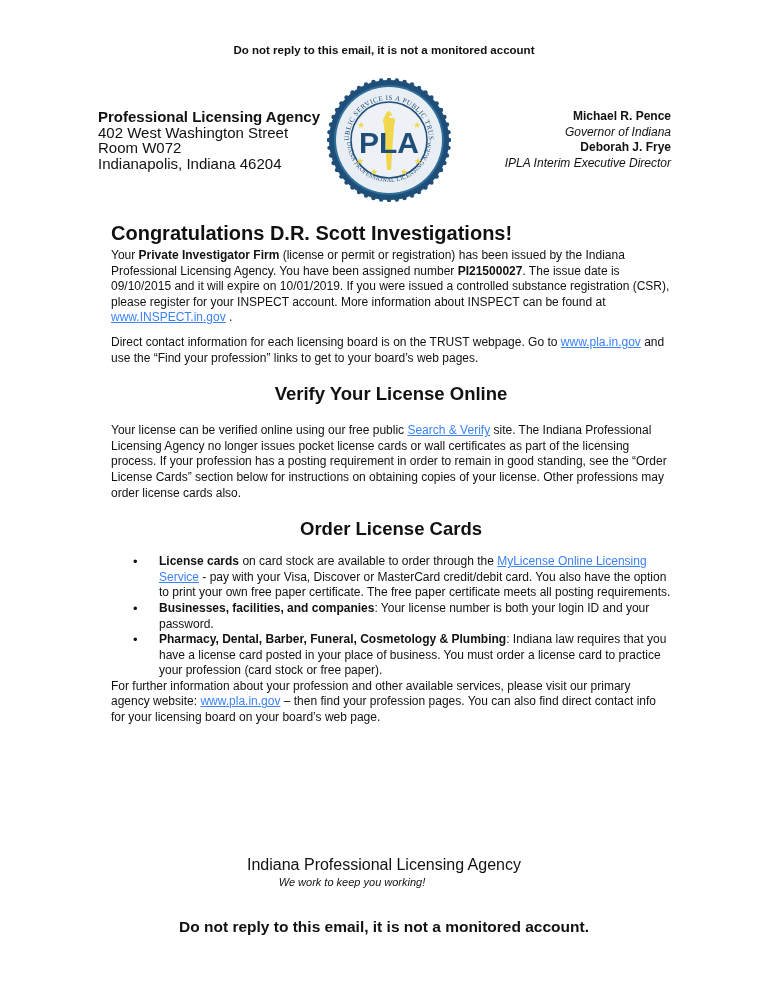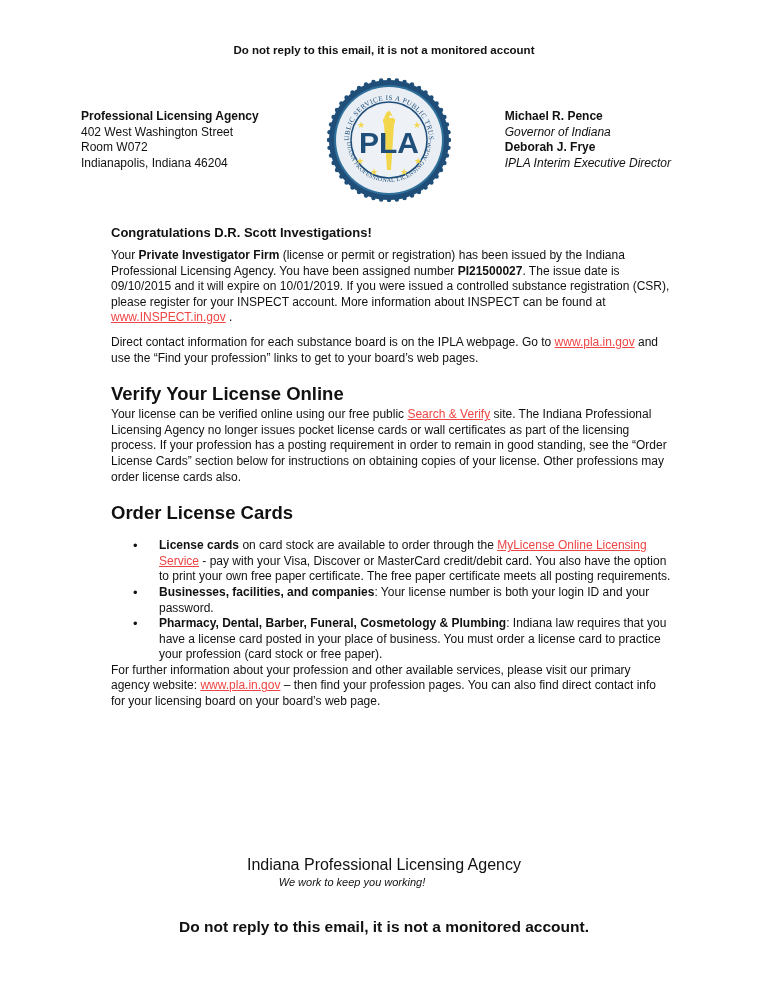--- a/index.html
+++ b/index.html
@@ -1,34 +1,34 @@
 <!DOCTYPE html>
 <html><head>
 <meta charset="utf-8">
 <style>
   html, body { margin:0; padding:0; background:#ffffff; }
   body { width:768px; height:994px; position:relative; overflow:hidden;
          font-family:"Liberation Sans", sans-serif; color:#111; }
   .abs { position:absolute; }
-  a, .link { color:#ef4444; text-decoration:underline; }
+  a, .link { color:#3b82f6; text-decoration:underline; }
   .top-notice { top:44px; left:0; width:768px; text-align:center; font-size:11.5px; font-weight:bold; }
-  .agency-block { top:109px; left:81px; font-size:12px; line-height:15.5px; }
+  .agency-block { top:109px; left:98px; font-size:15px; line-height:15.5px; }
   .agency-block .name { font-weight:bold; }
-  .officials-block { top:109px; right:97px; text-align:left; font-size:12px; line-height:15.5px; }
+  .officials-block { top:109px; right:97px; text-align:right; font-size:12px; line-height:15.5px; }
   .officials-block .b { font-weight:bold; }
   .officials-block .i { font-style:italic; }
   .seal { top:78px; left:327px; width:124px; height:124px; }
   .content { top:222px; left:111px; width:560px; font-size:12px; line-height:15.6px; }
   h1, h2 { margin:0; font-weight:bold; }
-  h1 { font-size:13px; line-height:22px; margin-bottom:4px; }
-  h2 { font-size:18.5px; line-height:22px; }
+  h1 { font-size:20px; line-height:22px; margin-bottom:4px; }
+  h2 { font-size:18.5px; line-height:22px;text-align:center; }
   p { margin:0; }
   .p-gap { margin-top:9px; }
   .h-gap { margin-top:17px; }
-  .verify-p { margin-top:2px; }
+  .verify-p { margin-top:18px; }
   ul { margin:14px 0 0 0; padding-left:48px; list-style:none; }
   li { position:relative; }
   li::before { content:"•"; position:absolute; left:-26px; top:0; font-size:13px; }
   .further-h { margin-top:17px; }
   .footer-agency { top:856px; left:0; width:768px; text-align:center; font-size:16px; }
   .footer-tag { top:876px; left:0; width:704px; text-align:center; font-size:11px; font-style:italic; }
   .bottom-notice { top:918px; left:0; width:768px; text-align:center; font-size:15.5px; font-weight:bold; }
 </style>
 </head>
 <body>
@@ -131,21 +131,21 @@
 <div class="abs officials-block">
   <div class="b">Michael R. Pence</div>
   <div class="i">Governor of Indiana</div>
   <div class="b">Deborah J. Frye</div>
   <div class="i">IPLA Interim Executive Director</div>
 </div>
 
 <div class="abs content">
   <h1>Congratulations D.R. Scott Investigations!</h1>
   <p><span>Your </span><b>Private Investigator Firm</b><span> (license or permit or registration) has been issued by the Indiana Professional Licensing Agency.  You have been assigned number </span><b>PI21500027</b><span>.  The issue date is 09/10/2015 and it will expire on 10/01/2019.  If you were issued a controlled substance registration (CSR), please register for your INSPECT account.  More information about INSPECT can be found at </span><a class="link">www.INSPECT.in.gov</a><span> .</span></p>
-  <p class="p-gap"><span>Direct contact information for each substance board is on the IPLA webpage.  Go to </span><a class="link">www.pla.in.gov</a><span> and use the “Find your profession” links to get to your board’s web pages.</span></p>
+  <p class="p-gap"><span>Direct contact information for each licensing board is on the TRUST webpage.  Go to </span><a class="link">www.pla.in.gov</a><span> and use the “Find your profession” links to get to your board’s web pages.</span></p>
 
   <h2 class="h-gap">Verify Your License Online</h2>
   <p class="verify-p"><span>Your license can be verified online using our free public </span><a class="link">Search &amp; Verify</a><span> site.  The Indiana Professional Licensing Agency no longer issues pocket license cards or wall certificates as part of the licensing process.  If your profession has a posting requirement in order to remain in good standing, see the “Order License Cards” section below for instructions on obtaining copies of your license.  Other professions may order license cards also.</span></p>
 
   <h2 class="h-gap">Order License Cards</h2>
   <ul>
     <li><b>License cards</b><span> on card stock are available to order through the </span><a class="link">MyLicense Online Licensing Service</a><span> - pay with your Visa, Discover or MasterCard credit/debit card. You also have the option to print your own free paper certificate.  The free paper certificate meets all posting requirements.</span></li>
     <li><b>Businesses, facilities, and companies</b><span>: Your license number is both your login ID and your password.</span></li>
     <li><b>Pharmacy, Dental, Barber, Funeral, Cosmetology &amp; Plumbing</b><span>:  Indiana law requires that you have a license card posted in your place of business.  You must order a license card to practice your profession (card stock or free paper).</span></li>
   </ul>

